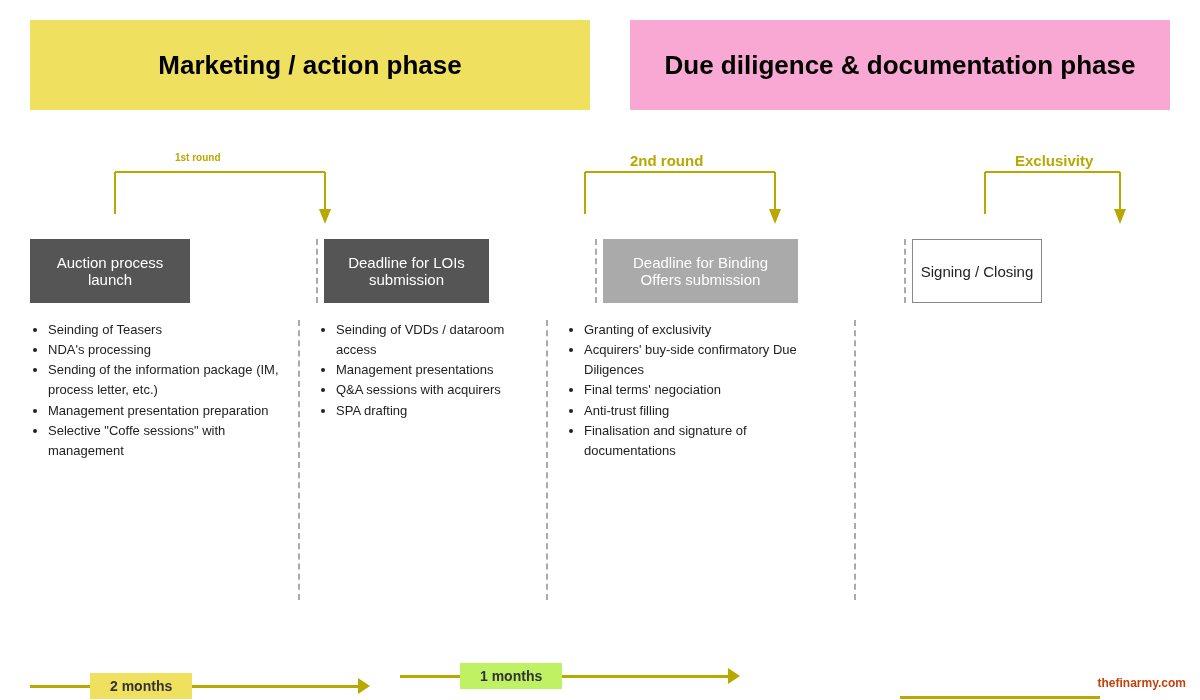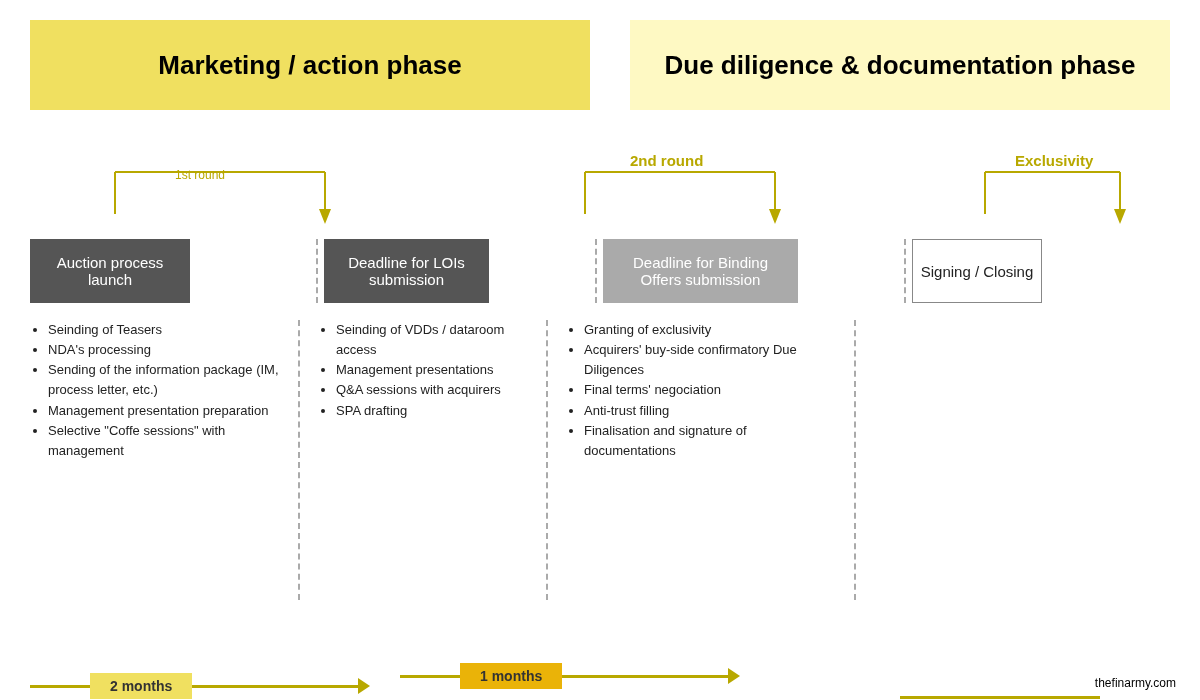--- a/index.html
+++ b/index.html
@@ -35,21 +35,21 @@
       font-weight: 900;
       text-align: center;
       width: 560px;
       min-height: 90px;
       display: flex;
       align-items: center;
       justify-content: center;
     }
 
     .header-diligence {
-      background: #fef9c3;
+      background: #f9a8d4;
       padding: 14px 30px;
       font-size: 26px;
       font-weight: 900;
       text-align: center;
       width: 540px;
       min-height: 90px;
       display: flex;
       align-items: center;
       justify-content: center;
       margin-left: auto;
@@ -67,23 +67,24 @@
     
     .dashed-sep {
       border-left: 2px dashed #aaa;
       height: 300px;
       margin: 0 8px;
     }
 
     .watermark {
       position: absolute;
       bottom: 10px;
-      right: 24px;
+      right: 14px;
       font-size: 12px;
-      color: #000000;
+      color: #c2410c;
+      font-weight: bold;
     }
 
     
     .main-layout {
       position: relative;
       width: 1140px;
       height: 580px;
     }
 
     
@@ -146,21 +147,21 @@
       <line x1="555" y1="28" x2="555" y2="70" stroke="#b8a800" stroke-width="2"></line>
       <line x1="745" y1="28" x2="745" y2="65" stroke="#b8a800" stroke-width="2"></line>
       <polygon points="739,65 751,65 745,80" fill="#b8a800"></polygon>
 
       <line x1="955" y1="28" x2="1090" y2="28" stroke="#b8a800" stroke-width="2"></line>
       <line x1="955" y1="28" x2="955" y2="70" stroke="#b8a800" stroke-width="2"></line>
       <line x1="1090" y1="28" x2="1090" y2="65" stroke="#b8a800" stroke-width="2"></line>
       <polygon points="1084,65 1096,65 1090,80" fill="#b8a800"></polygon>
     </svg>
 
-    <div style="position:absolute; top:8px; left:145px; font-weight:normal; color:#b8a800; font-size:12px;margin-top:16px;">
+    <div style="position:absolute; top:8px; left:145px; font-weight:bold; color:#b8a800; font-size:10px;">
       <span>1st round</span>
     </div>
     <div style="position:absolute; top:8px; left:600px; font-weight:bold; color:#b8a800; font-size:15px;">
       <span>2nd round</span>
     </div>
     <div style="position:absolute; top:8px; left:985px; font-weight:bold; color:#b8a800; font-size:15px;">
       <span>Exclusivity</span>
     </div>
 
     <div class="boxes-row">
@@ -234,21 +235,21 @@
         <div style="background:#f0e060; padding:5px 20px; font-size:14px; font-weight:bold; color:#333; white-space:nowrap;">
           <span>2 months</span>
         </div>
         <div style="height:3px; background:#b8a800; flex:1;"></div>
         <div style="width:0; height:0; border-top:8px solid transparent; border-bottom:8px solid transparent; border-left:12px solid #b8a800;"></div>
       </div>
       <div style="width:30px;"></div>
 
       <div style="display:flex; align-items:center; width:340px;">
         <div style="height:3px; background:#b8a800; width:60px;"></div>
-        <div style="background:#eab308; padding:5px 20px; font-size:14px; font-weight:bold; color:#333; white-space:nowrap;text-align:center;">
+        <div style="background:#bef264; padding:5px 20px; font-size:14px; font-weight:bold; color:#333; white-space:nowrap;text-align:center;">
           <span>1 months</span>
         </div>
         <div style="height:3px; background:#b8a800; flex:1;"></div>
         <div style="width:0; height:0; border-top:8px solid transparent; border-bottom:8px solid transparent; border-left:12px solid #b8a800;"></div>
       </div>
     </div>
 
     <div style="position:absolute; bottom:25px; left:870px; width:200px; height:3px; background:#b8a800;"></div>
 
   </div>

